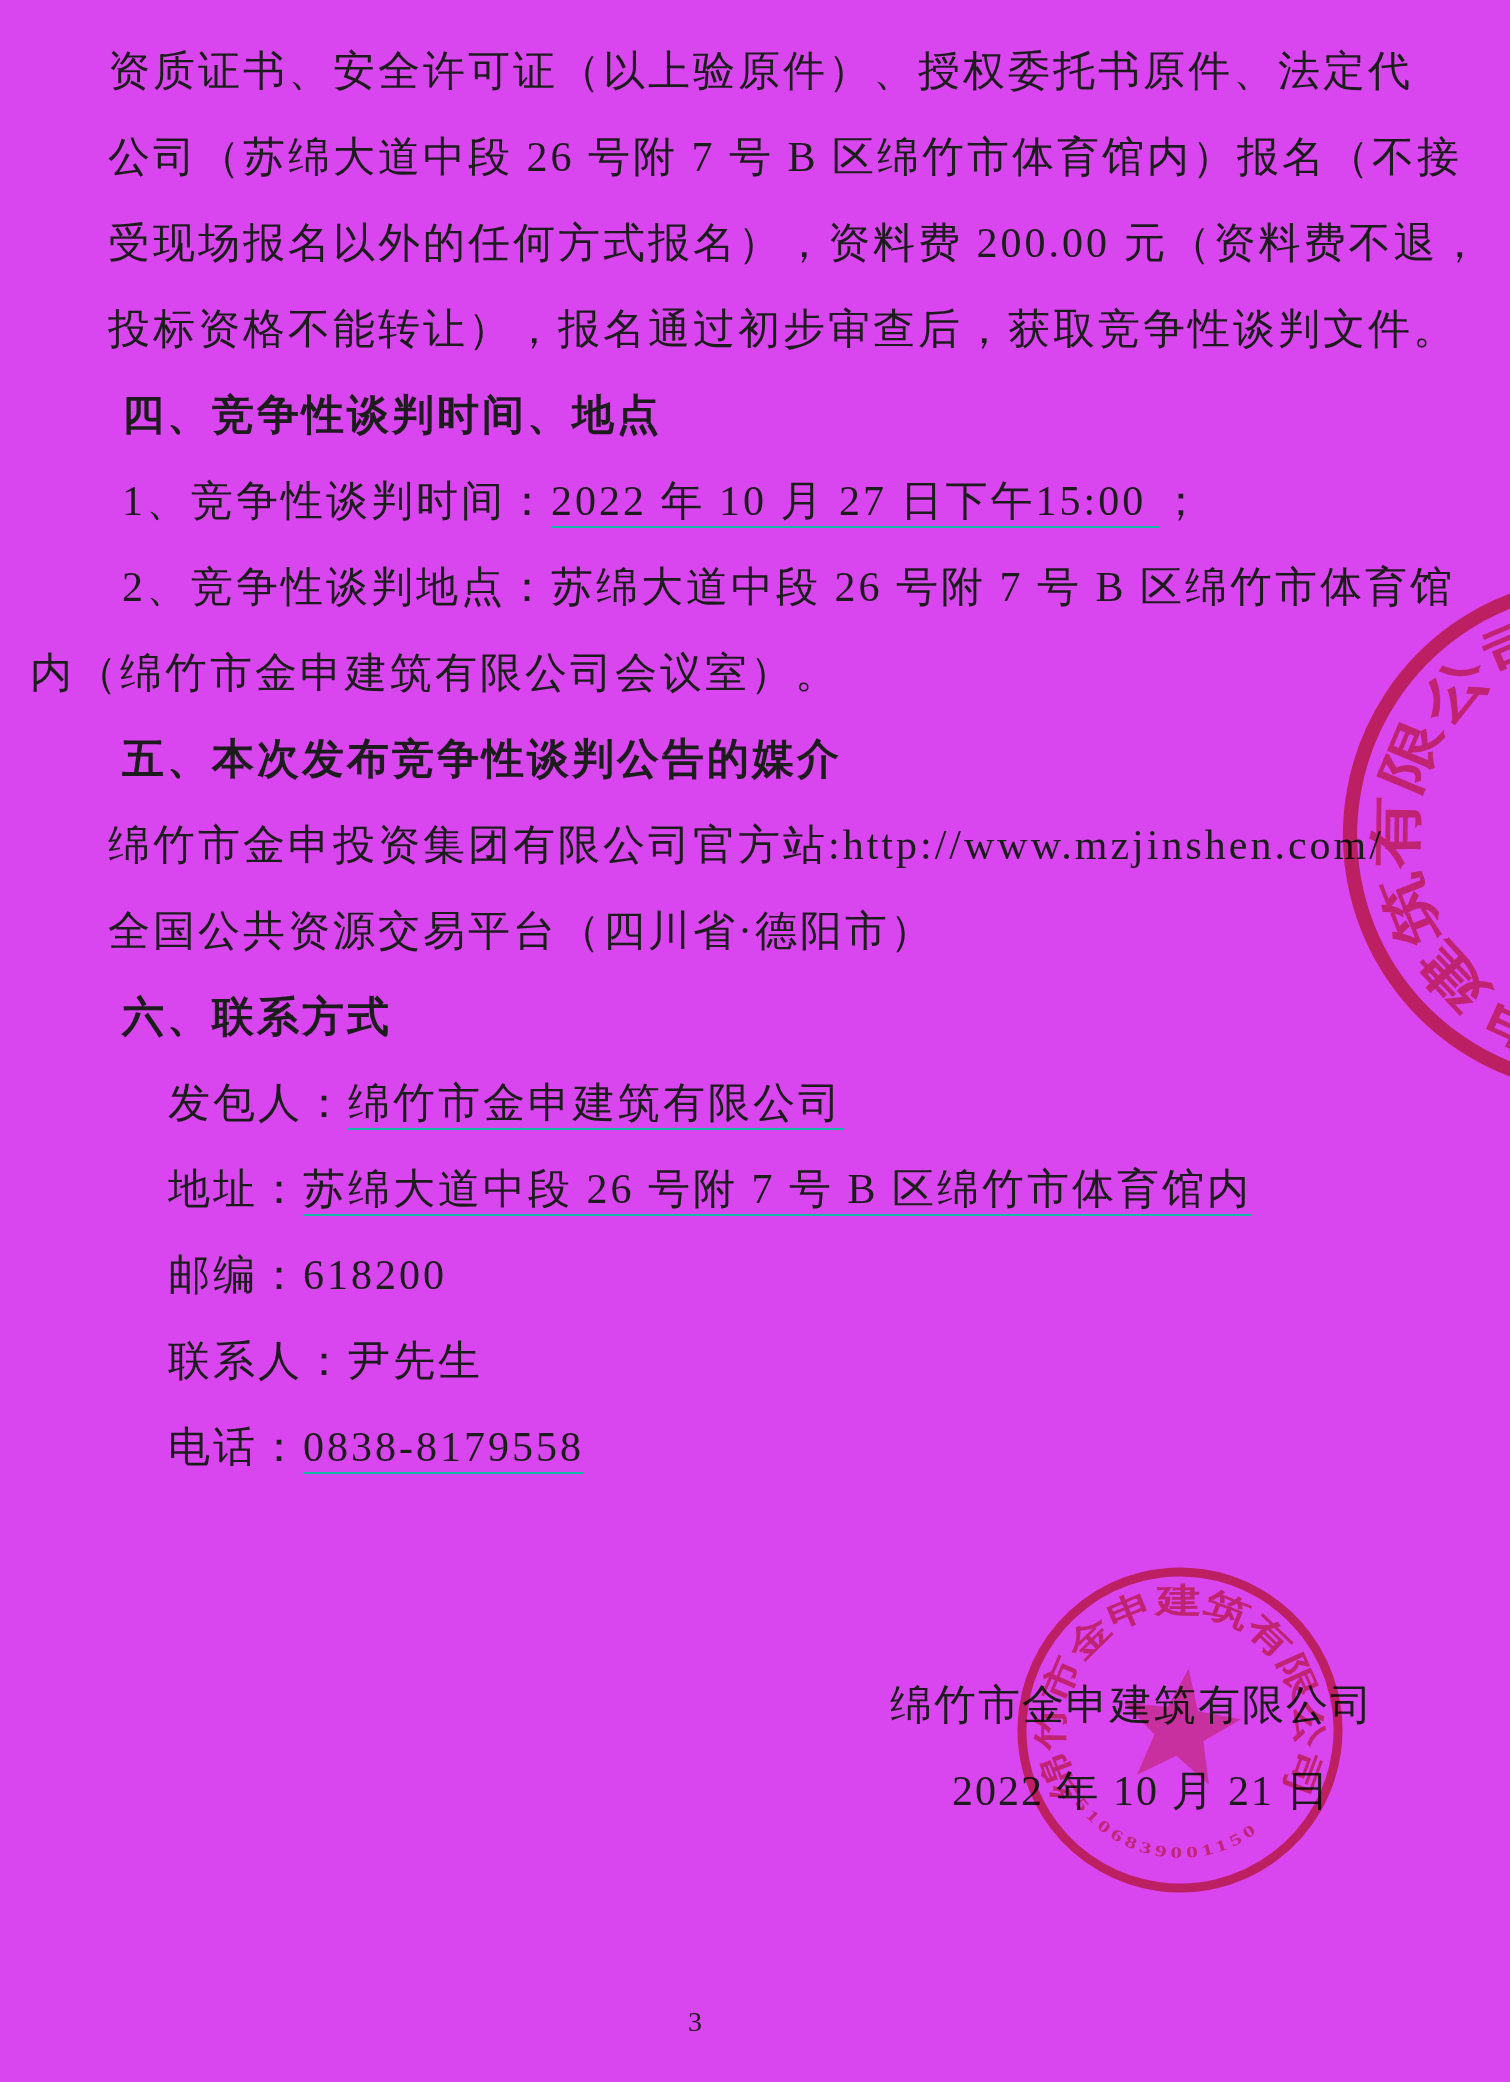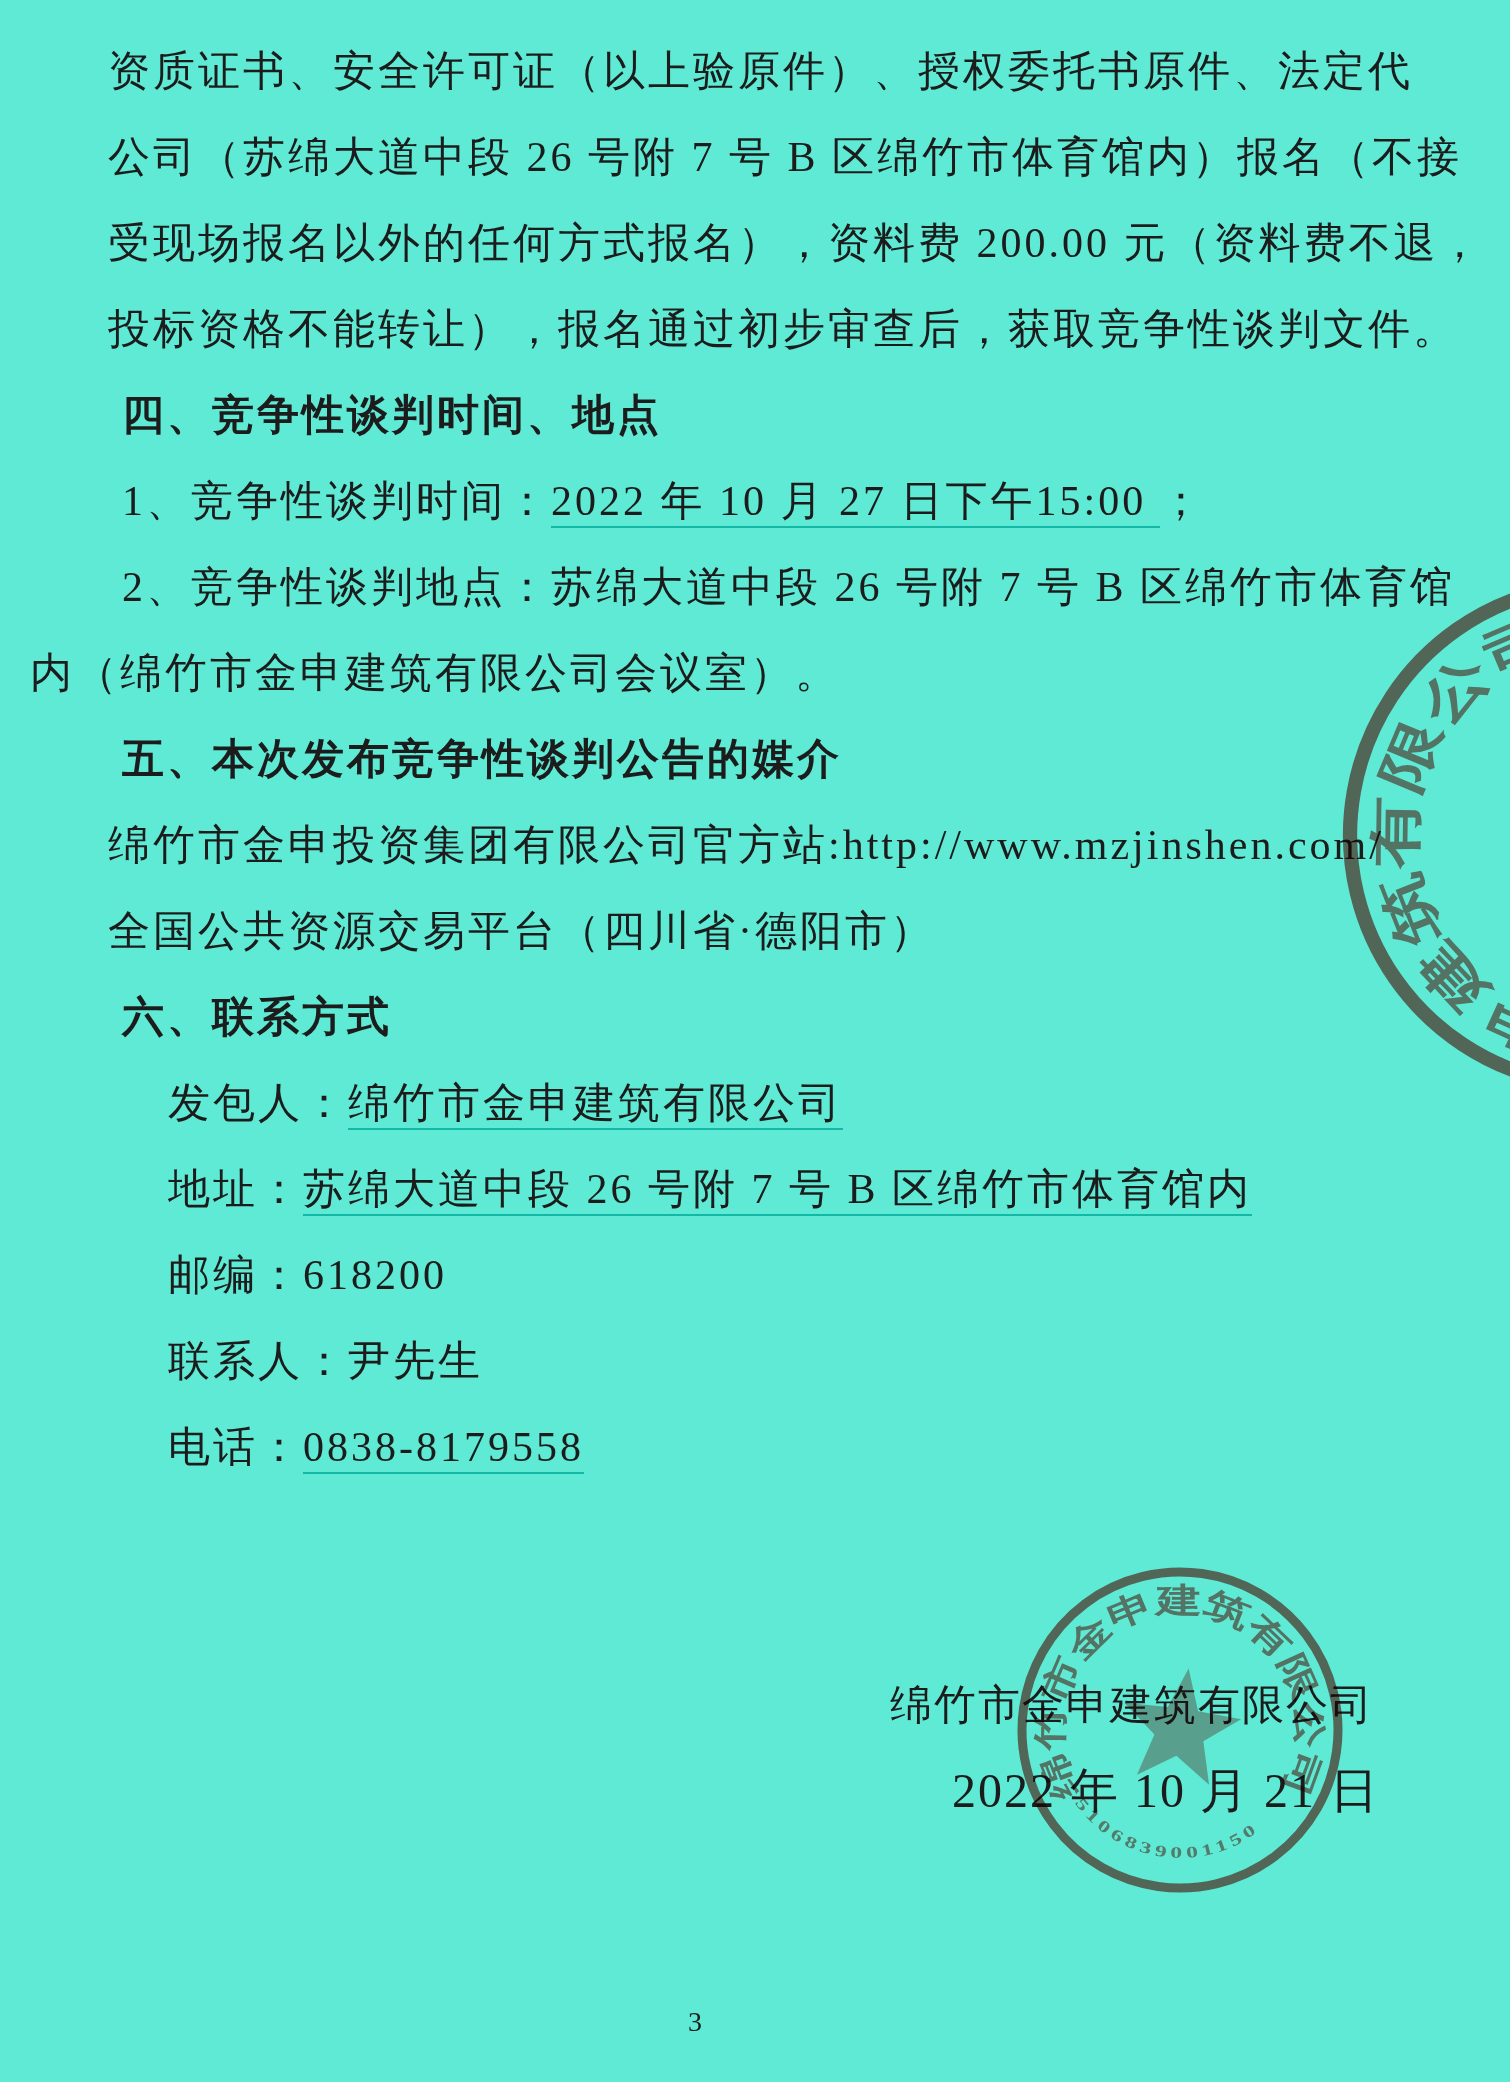--- a/index.html
+++ b/index.html
@@ -1,20 +1,20 @@
 <!DOCTYPE html>
 <html><head>
 <meta charset="utf-8">
 <style>
   html,body{margin:0;padding:0;background:#c9ccd1;}
   .page{
     position:relative;
     width:1510px;height:2082px;
     margin:0 auto;
-    background:#5eead4;
+    background:#d946ef;
     overflow:hidden;
     font-family:"Liberation Serif","DejaVu Serif",serif;
     color:#1c1c1c;
   }
   .doc{position:absolute;top:28px;left:0;right:0;}
   .line{
     height:86px;line-height:86px;
     font-size:42px;letter-spacing:3px;
     white-space:nowrap;
   }
@@ -23,21 +23,21 @@
   .m-hang{margin-left:30px;}
   .m-contact{margin-left:168px;}
   .bold{font-weight:bold;}
   .ul{border-bottom:2px solid #14b8a6;padding-bottom:2px;}
   .sig-line{
     position:absolute;left:890px;top:1662px;
     height:86px;line-height:86px;font-size:42px;letter-spacing:2px;white-space:nowrap;
   }
   .date-line{
     position:absolute;left:952px;top:1748px;
-    height:86px;line-height:86px;font-size:48px;letter-spacing:2px;white-space:nowrap;font-family:Liberation Serif, serif;
+    height:86px;line-height:86px;font-size:42px;letter-spacing:2px;white-space:nowrap;font-family:Liberation Serif, serif;
   }
   .page-num{
     position:absolute;left:688px;top:2002px;
     font-size:28px;line-height:40px;
   }
   .stamp{position:absolute;mix-blend-mode:multiply;opacity:.85;}
   .stamp-bottom{left:1010px;top:1560px;width:340px;height:340px;transform:rotate(8deg);}
   .stamp-top{left:1331px;top:565px;width:540px;height:540px;transform:rotate(-125deg);}
   .seal-txt{font-family:"Liberation Serif","DejaVu Serif",serif;font-weight:bold;}
 </style>

